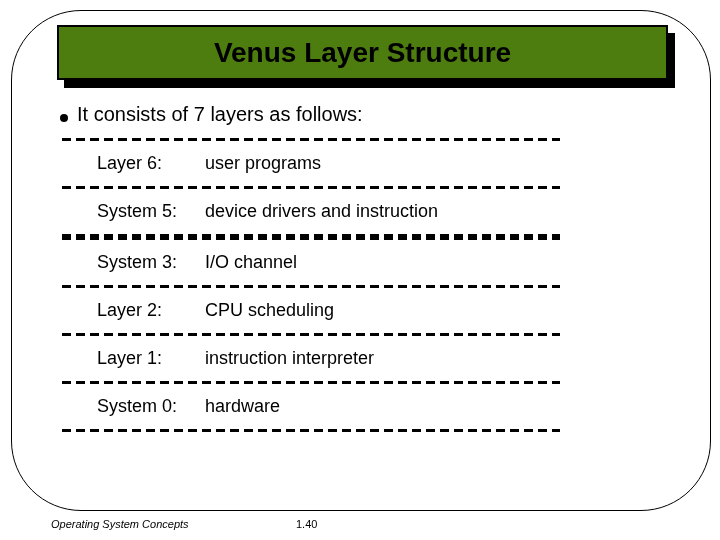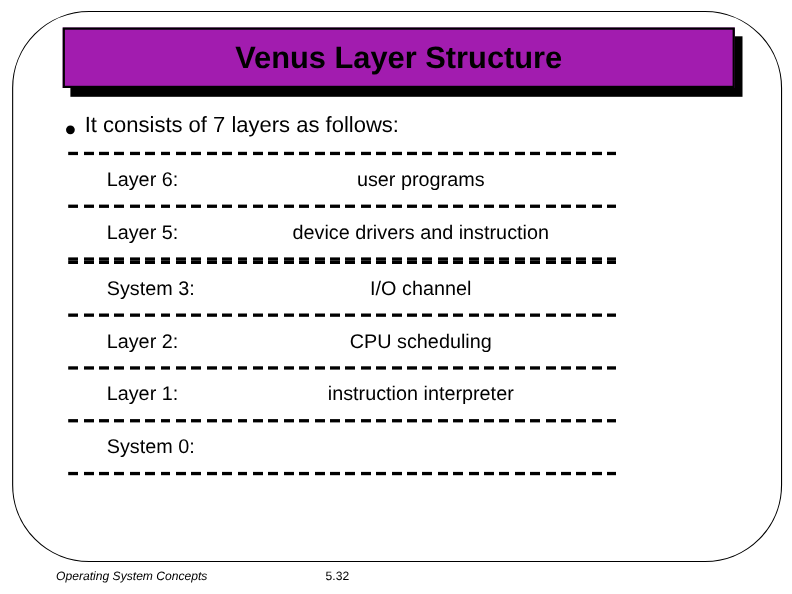--- a/index.html
+++ b/index.html
@@ -25,21 +25,21 @@
     border: 1px solid #000000;
     border-radius: 70px;
     background: transparent;
   }
   .title-box {
     position: absolute;
     left: 57px;
     top: 25px;
     width: 611px;
     height: 55px;
-    background: #a21caf;
+    background: #4d7c0f;
     border: 2px solid #000000;
     box-shadow: 7px 8px 0 0 #000000;
     display: flex;
     align-items: center;
     justify-content: center;
     box-sizing: border-box;
     z-index: 2;
   }
   .title-text {
     font-size: 28px;
@@ -81,21 +81,20 @@
     font-size: 18px;
     white-space: nowrap;
   }
   .layer-label {
     margin-left: 35px;
     width: 108px;
     flex: 0 0 auto;
   }
   .layer-desc {
     flex: 1 1 auto;
-    text-align: center;
   }
   .footer-left {
     position: absolute;
     left: 51px;
     top: 517px;
     font-size: 11px;
     line-height: 14px;
     font-style: italic;
   }
   .footer-page {
@@ -125,21 +124,21 @@
   <div class="layer-table">
     <div class="dash"></div>
 
     <div class="layer-row">
       <span class="layer-label">Layer 6:</span>
       <span class="layer-desc">user programs</span>
     </div>
     <div class="dash"></div>
 
     <div class="layer-row">
-      <span class="layer-label">Layer 5:</span>
+      <span class="layer-label">System 5:</span>
       <span class="layer-desc">device drivers and instruction</span>
     </div>
     <div class="dash"></div>
 
     <div class="dash"></div>
 
     <div class="layer-row">
       <span class="layer-label">System 3:</span>
       <span class="layer-desc">I/O channel</span>
     </div>
@@ -152,20 +151,21 @@
     <div class="dash"></div>
 
     <div class="layer-row">
       <span class="layer-label">Layer 1:</span>
       <span class="layer-desc">instruction interpreter</span>
     </div>
     <div class="dash"></div>
 
     <div class="layer-row">
       <span class="layer-label">System 0:</span>
+      <span class="layer-desc">hardware</span>
     </div>
     <div class="dash"></div>
   </div>
 
   <div class="footer-left">Operating System Concepts</div>
-  <div class="footer-page">5.32</div>
+  <div class="footer-page">1.40</div>
 
 </div>
 
 </body></html>

